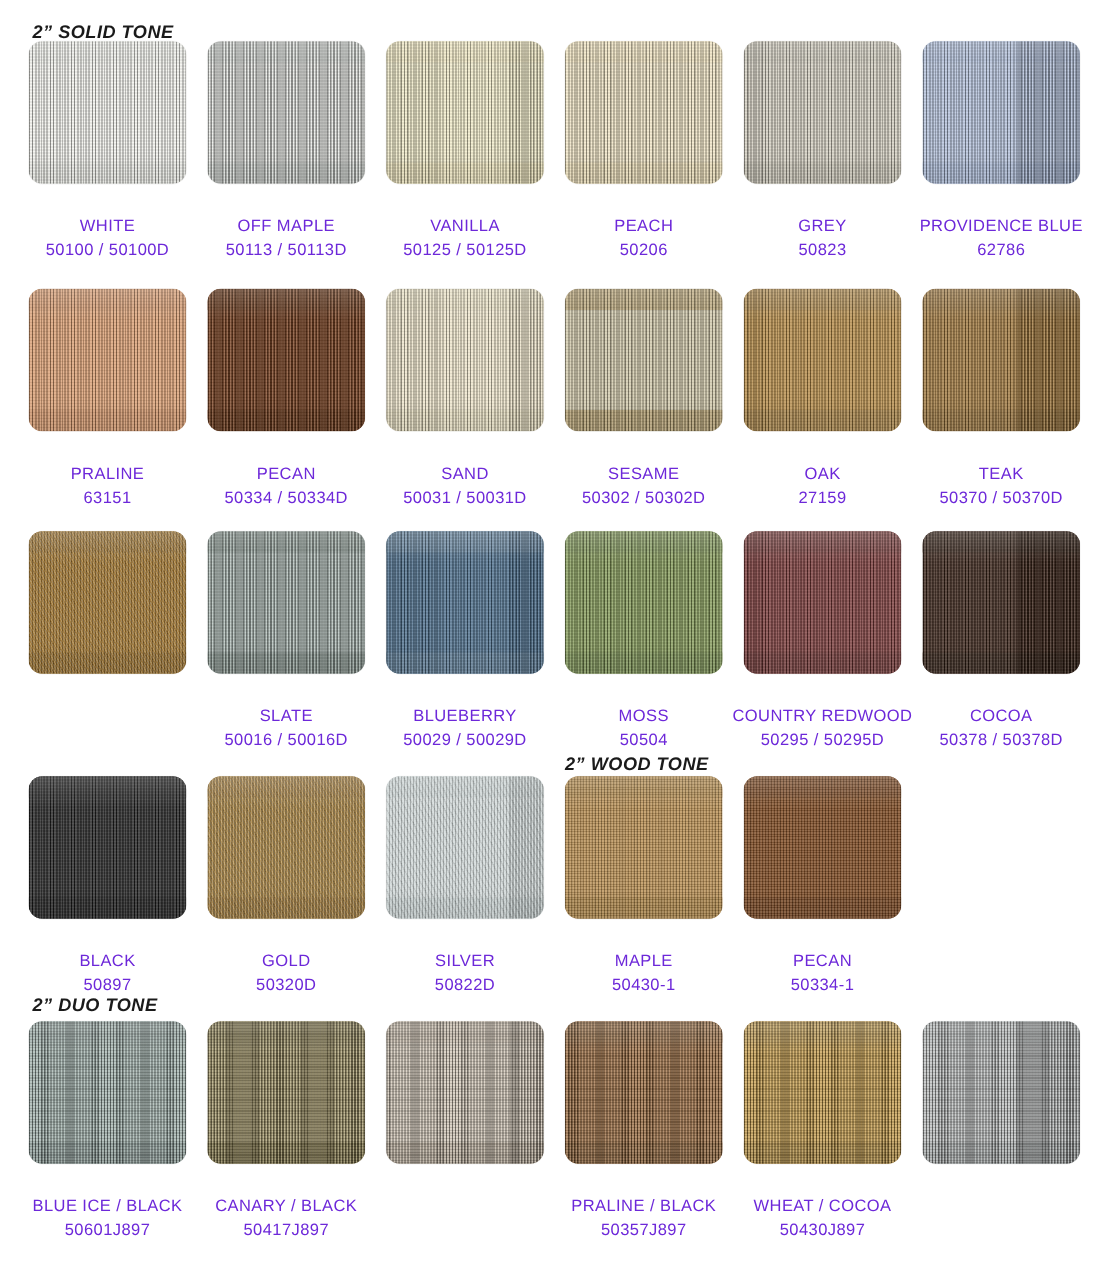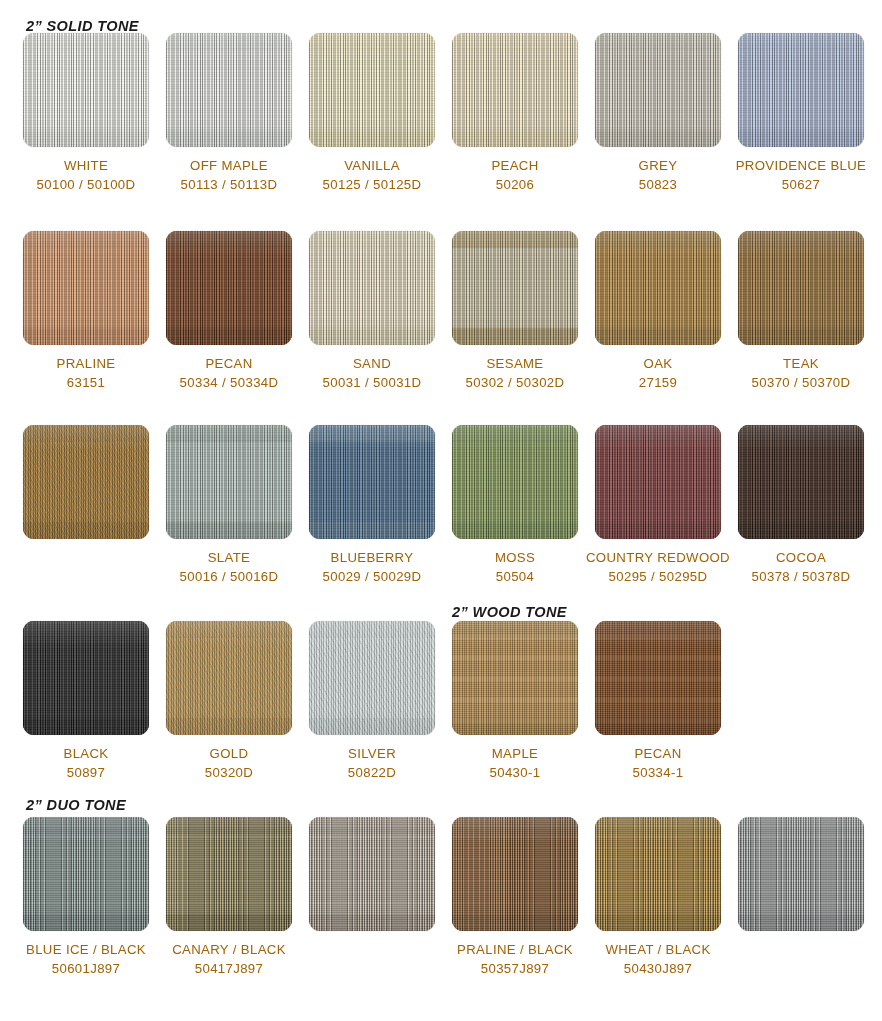--- a/index.html
+++ b/index.html
@@ -41,25 +41,25 @@
   .swatch .weft{position:absolute;inset:0;}
   .swatch .bandtop{position:absolute;left:0;right:0;top:0;height:17px;}
   .swatch .bandbot{position:absolute;left:0;right:0;bottom:0;height:17px;}
   .swatch .sheen{
     position:absolute;inset:0;
     background:linear-gradient(180deg,rgba(255,255,255,.16) 0%,rgba(255,255,255,0) 22%,
                rgba(0,0,0,0) 78%,rgba(0,0,0,.05) 100%);
   }
 
   .label{
-    margin-top:9px;
+    margin-top:24px;
     font-size:13.2px;
     line-height:19px;
     letter-spacing:.35px;
-    color:#a16207;
+    color:#6d28d9;
     white-space:nowrap;
   }
   .label .ln2{display:block;}
 </style>
 </head>
 <body>
 
 <div id="sheet">
 
   <div class="section-header" style="left:26px;top:18px;">2” SOLID TONE</div>
@@ -132,21 +132,21 @@
       <div class="cell" style="left: 728px; top: 33px;">
         <div class="swatch">
           <div class="base" style="background: rgb(180, 194, 221);"></div>
           <div class="bandtop" style="background: rgb(166, 182, 212); opacity: 0.85;"></div>
           <div class="bandbot" style="background: rgb(166, 182, 212); opacity: 0.85;"></div>
           <div class="warp" style="background-image: repeating-linear-gradient(90deg, rgba(0, 0, 0, 0.24) 0px, rgba(0, 0, 0, 0.24) 1px, rgba(255, 255, 255, 0.1) 1px, rgba(255, 255, 255, 0.1) 2.8px);"></div>
           <div class="weft" style="background-image: repeating-linear-gradient(0deg, rgba(0, 0, 0, 0.07) 0px, rgba(0, 0, 0, 0.07) 1px, rgba(255, 255, 255, 0.05) 1px, rgba(255, 255, 255, 0.05) 2.4px);"></div>
           <div class="warp" style="background-image: repeating-linear-gradient(90deg, rgba(0, 0, 0, 0.22) 0px, rgba(0, 0, 0, 0.22) 1px, rgba(255, 255, 255, 0.1) 1px, rgba(255, 255, 255, 0.1) 2.4px);"></div>
           <div class="sheen"></div>
         </div>
-        <div class="label"><span>PROVIDENCE BLUE</span><span class="ln2">50627</span></div>
+        <div class="label"><span>PROVIDENCE BLUE</span><span class="ln2">62786</span></div>
       </div>
       <div class="cell" style="left: 13px; top: 231px;">
         <div class="swatch">
           <div class="base" style="background: rgb(216, 154, 108);"></div>
           <div class="bandtop" style="background: rgb(203, 140, 95); opacity: 0.85;"></div>
           <div class="bandbot" style="background: rgb(203, 140, 95); opacity: 0.85;"></div>
           <div class="warp" style="background-image: repeating-linear-gradient(90deg, rgba(0, 0, 0, 0.24) 0px, rgba(0, 0, 0, 0.24) 1px, rgba(255, 255, 255, 0.1) 1px, rgba(255, 255, 255, 0.1) 2.8px);"></div>
           <div class="weft" style="background-image: repeating-linear-gradient(0deg, rgba(0, 0, 0, 0.07) 0px, rgba(0, 0, 0, 0.07) 1px, rgba(255, 255, 255, 0.05) 1px, rgba(255, 255, 255, 0.05) 2.4px);"></div>
           <div class="warp" style="background-image: repeating-linear-gradient(90deg, rgba(0, 0, 0, 0.22) 0px, rgba(0, 0, 0, 0.22) 1px, rgba(255, 255, 255, 0.1) 1px, rgba(255, 255, 255, 0.1) 2.4px);"></div>
           <div class="sheen"></div>
@@ -394,21 +394,21 @@
       <div class="cell" style="left: 585px; top: 817px;">
         <div class="swatch">
           <div class="base" style="background: rgb(196, 154, 70);"></div>
           <div class="bandtop" style="background: rgb(176, 138, 60); opacity: 0.85;"></div>
           <div class="bandbot" style="background: rgb(176, 138, 60); opacity: 0.85;"></div>
           <div class="warp" style="background-image: repeating-linear-gradient(90deg, rgba(0, 0, 0, 0.3) 0px, rgba(0, 0, 0, 0.3) 1.1px, rgba(255, 255, 255, 0.12) 1.1px, rgba(255, 255, 255, 0.12) 2.5px);"></div>
           <div class="weft" style="background-image: repeating-linear-gradient(0deg, rgba(0, 0, 0, 0.14) 0px, rgba(0, 0, 0, 0.14) 1px, rgba(255, 255, 255, 0.07) 1px, rgba(255, 255, 255, 0.07) 2.2px);"></div>
           <div class="warp" style="background-image: repeating-linear-gradient(90deg, rgba(0, 0, 0, 0.22) 0px, rgba(0, 0, 0, 0.22) 1px, rgba(255, 255, 255, 0.1) 1px, rgba(255, 255, 255, 0.1) 2.4px);"></div>
           <div class="sheen"></div>
         </div>
-        <div class="label"><span>WHEAT / BLACK</span><span class="ln2">50430J897</span></div>
+        <div class="label"><span>WHEAT / COCOA</span><span class="ln2">50430J897</span></div>
       </div>
       <div class="cell" style="left: 728px; top: 817px;">
         <div class="swatch">
           <div class="base" style="background: rgb(185, 188, 188);"></div>
           <div class="bandtop" style="background: rgb(167, 171, 171); opacity: 0.85;"></div>
           <div class="bandbot" style="background: rgb(167, 171, 171); opacity: 0.85;"></div>
           <div class="warp" style="background-image: repeating-linear-gradient(90deg, rgba(0, 0, 0, 0.3) 0px, rgba(0, 0, 0, 0.3) 1.1px, rgba(255, 255, 255, 0.12) 1.1px, rgba(255, 255, 255, 0.12) 2.5px);"></div>
           <div class="weft" style="background-image: repeating-linear-gradient(0deg, rgba(0, 0, 0, 0.14) 0px, rgba(0, 0, 0, 0.14) 1px, rgba(255, 255, 255, 0.07) 1px, rgba(255, 255, 255, 0.07) 2.2px);"></div>
           <div class="warp" style="background-image: repeating-linear-gradient(90deg, rgba(0, 0, 0, 0.22) 0px, rgba(0, 0, 0, 0.22) 1px, rgba(255, 255, 255, 0.1) 1px, rgba(255, 255, 255, 0.1) 2.4px);"></div>
           <div class="sheen"></div>

